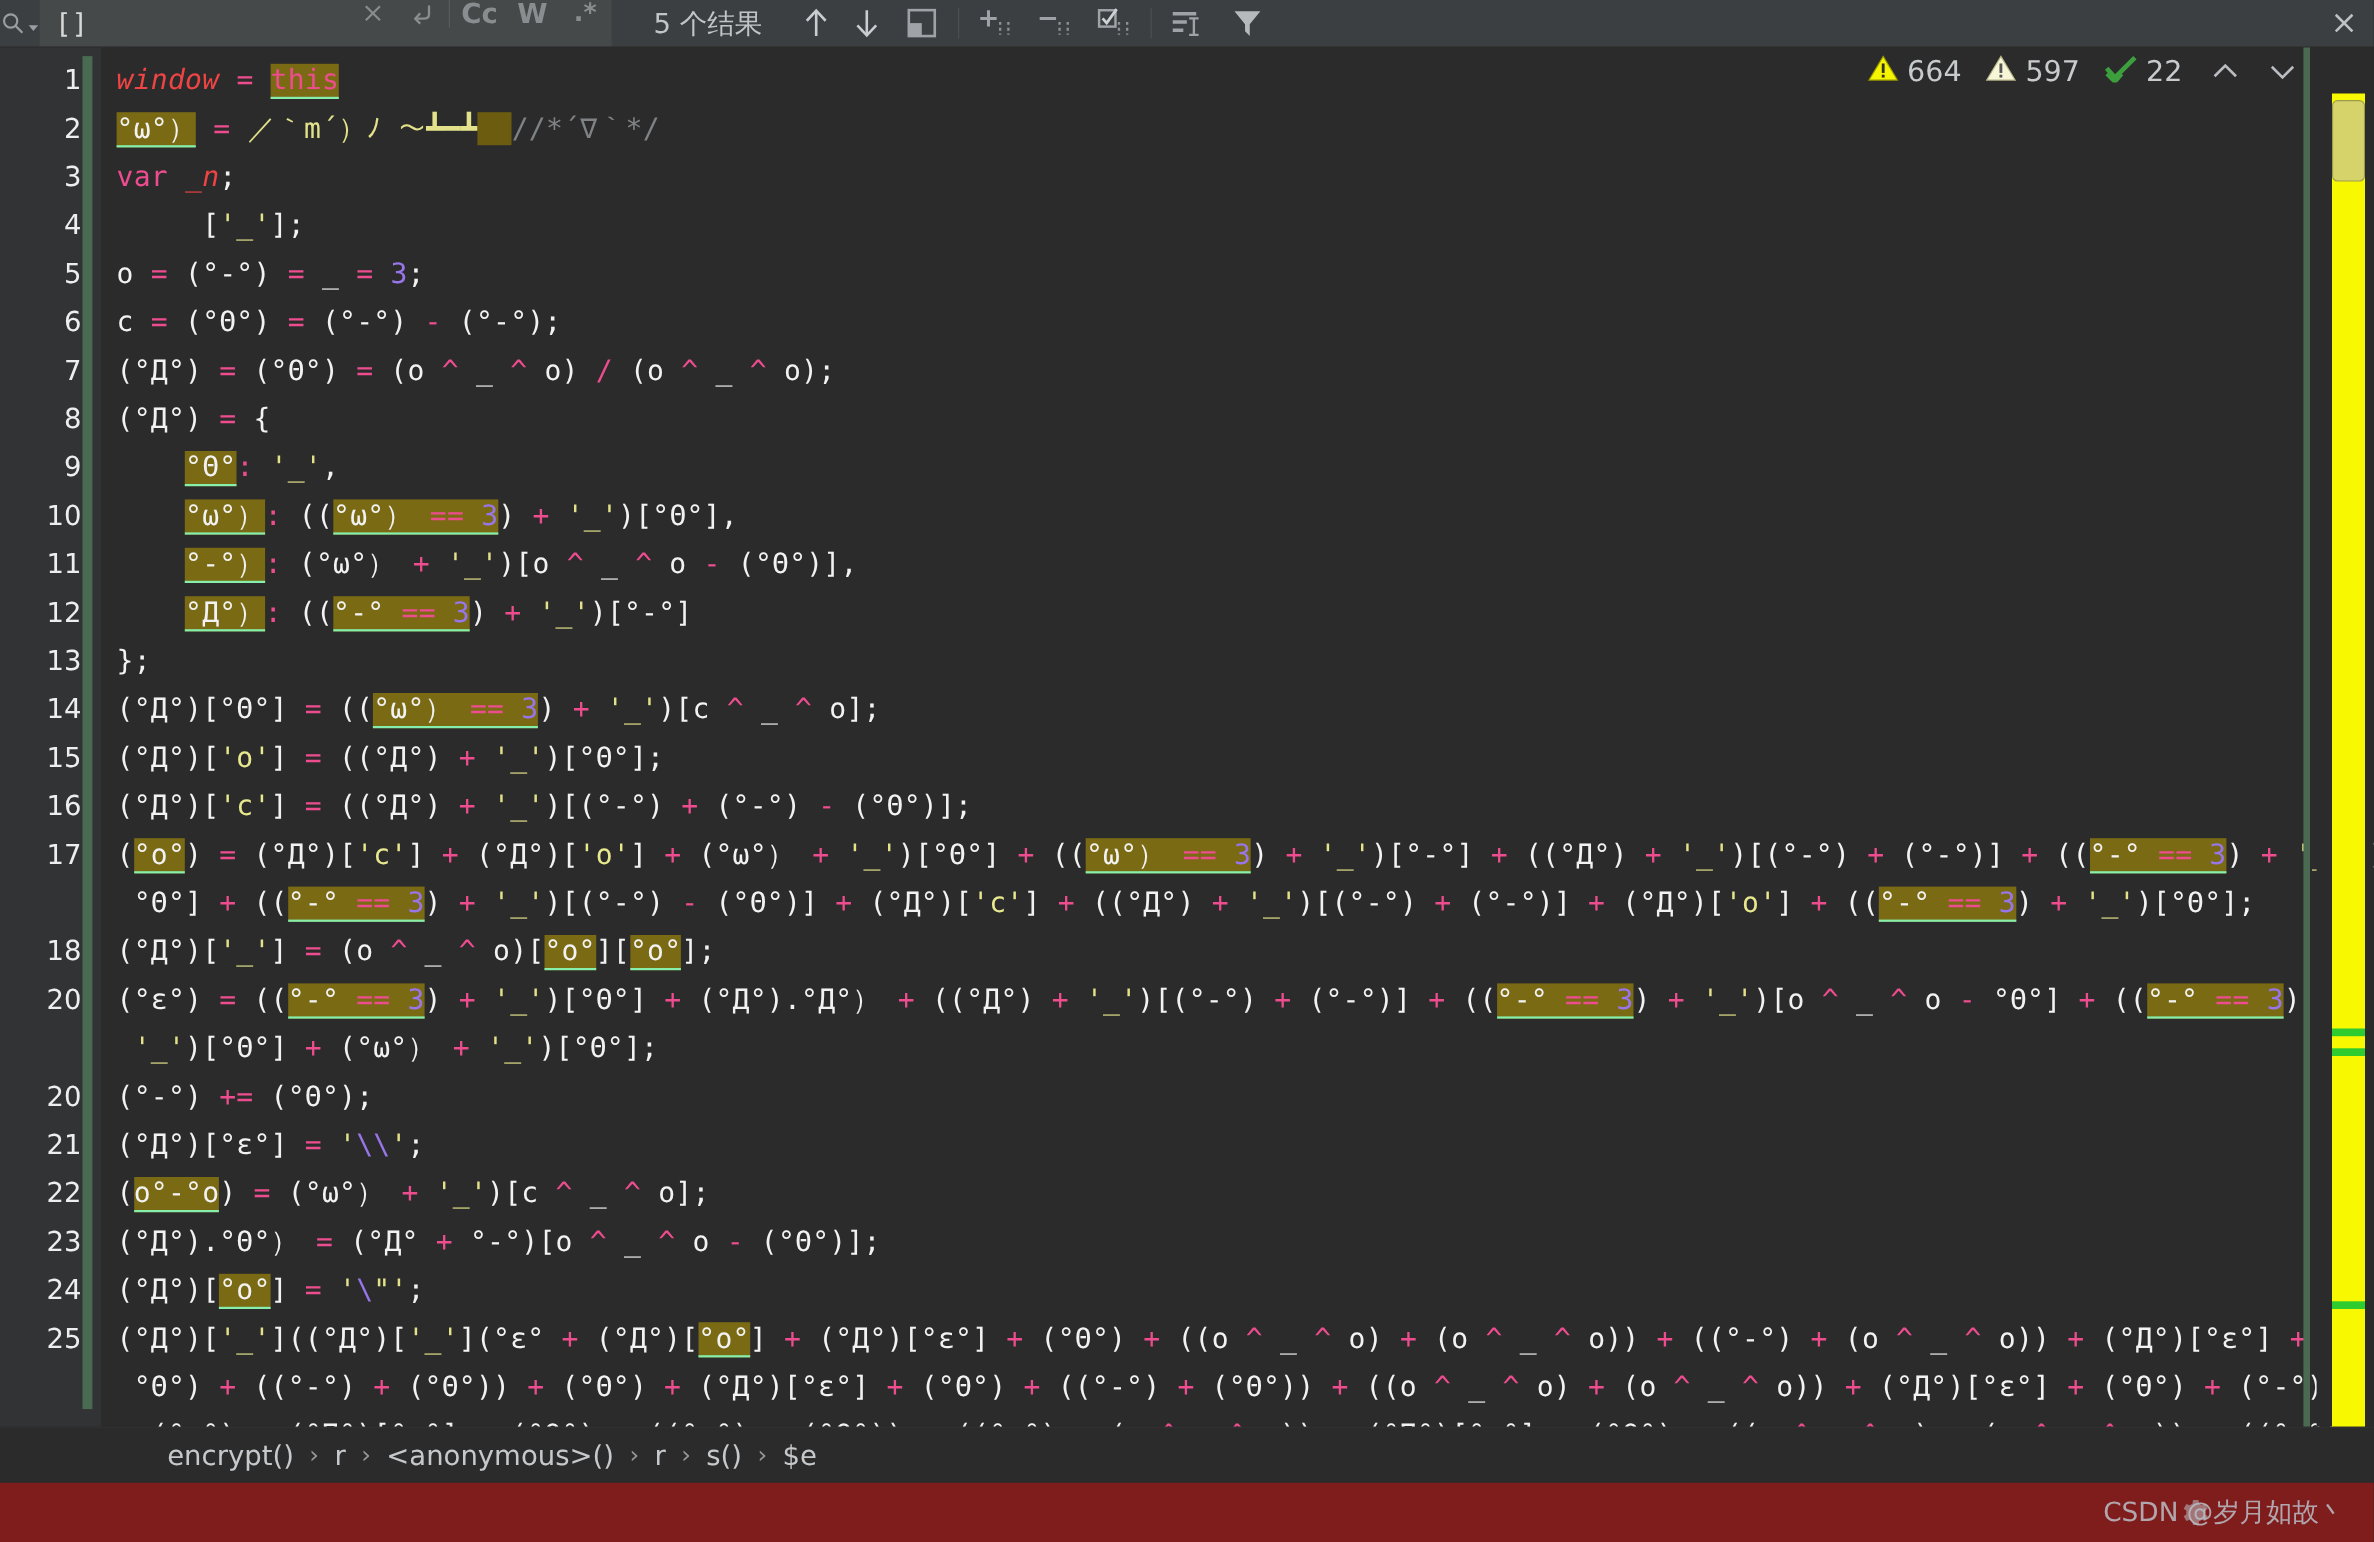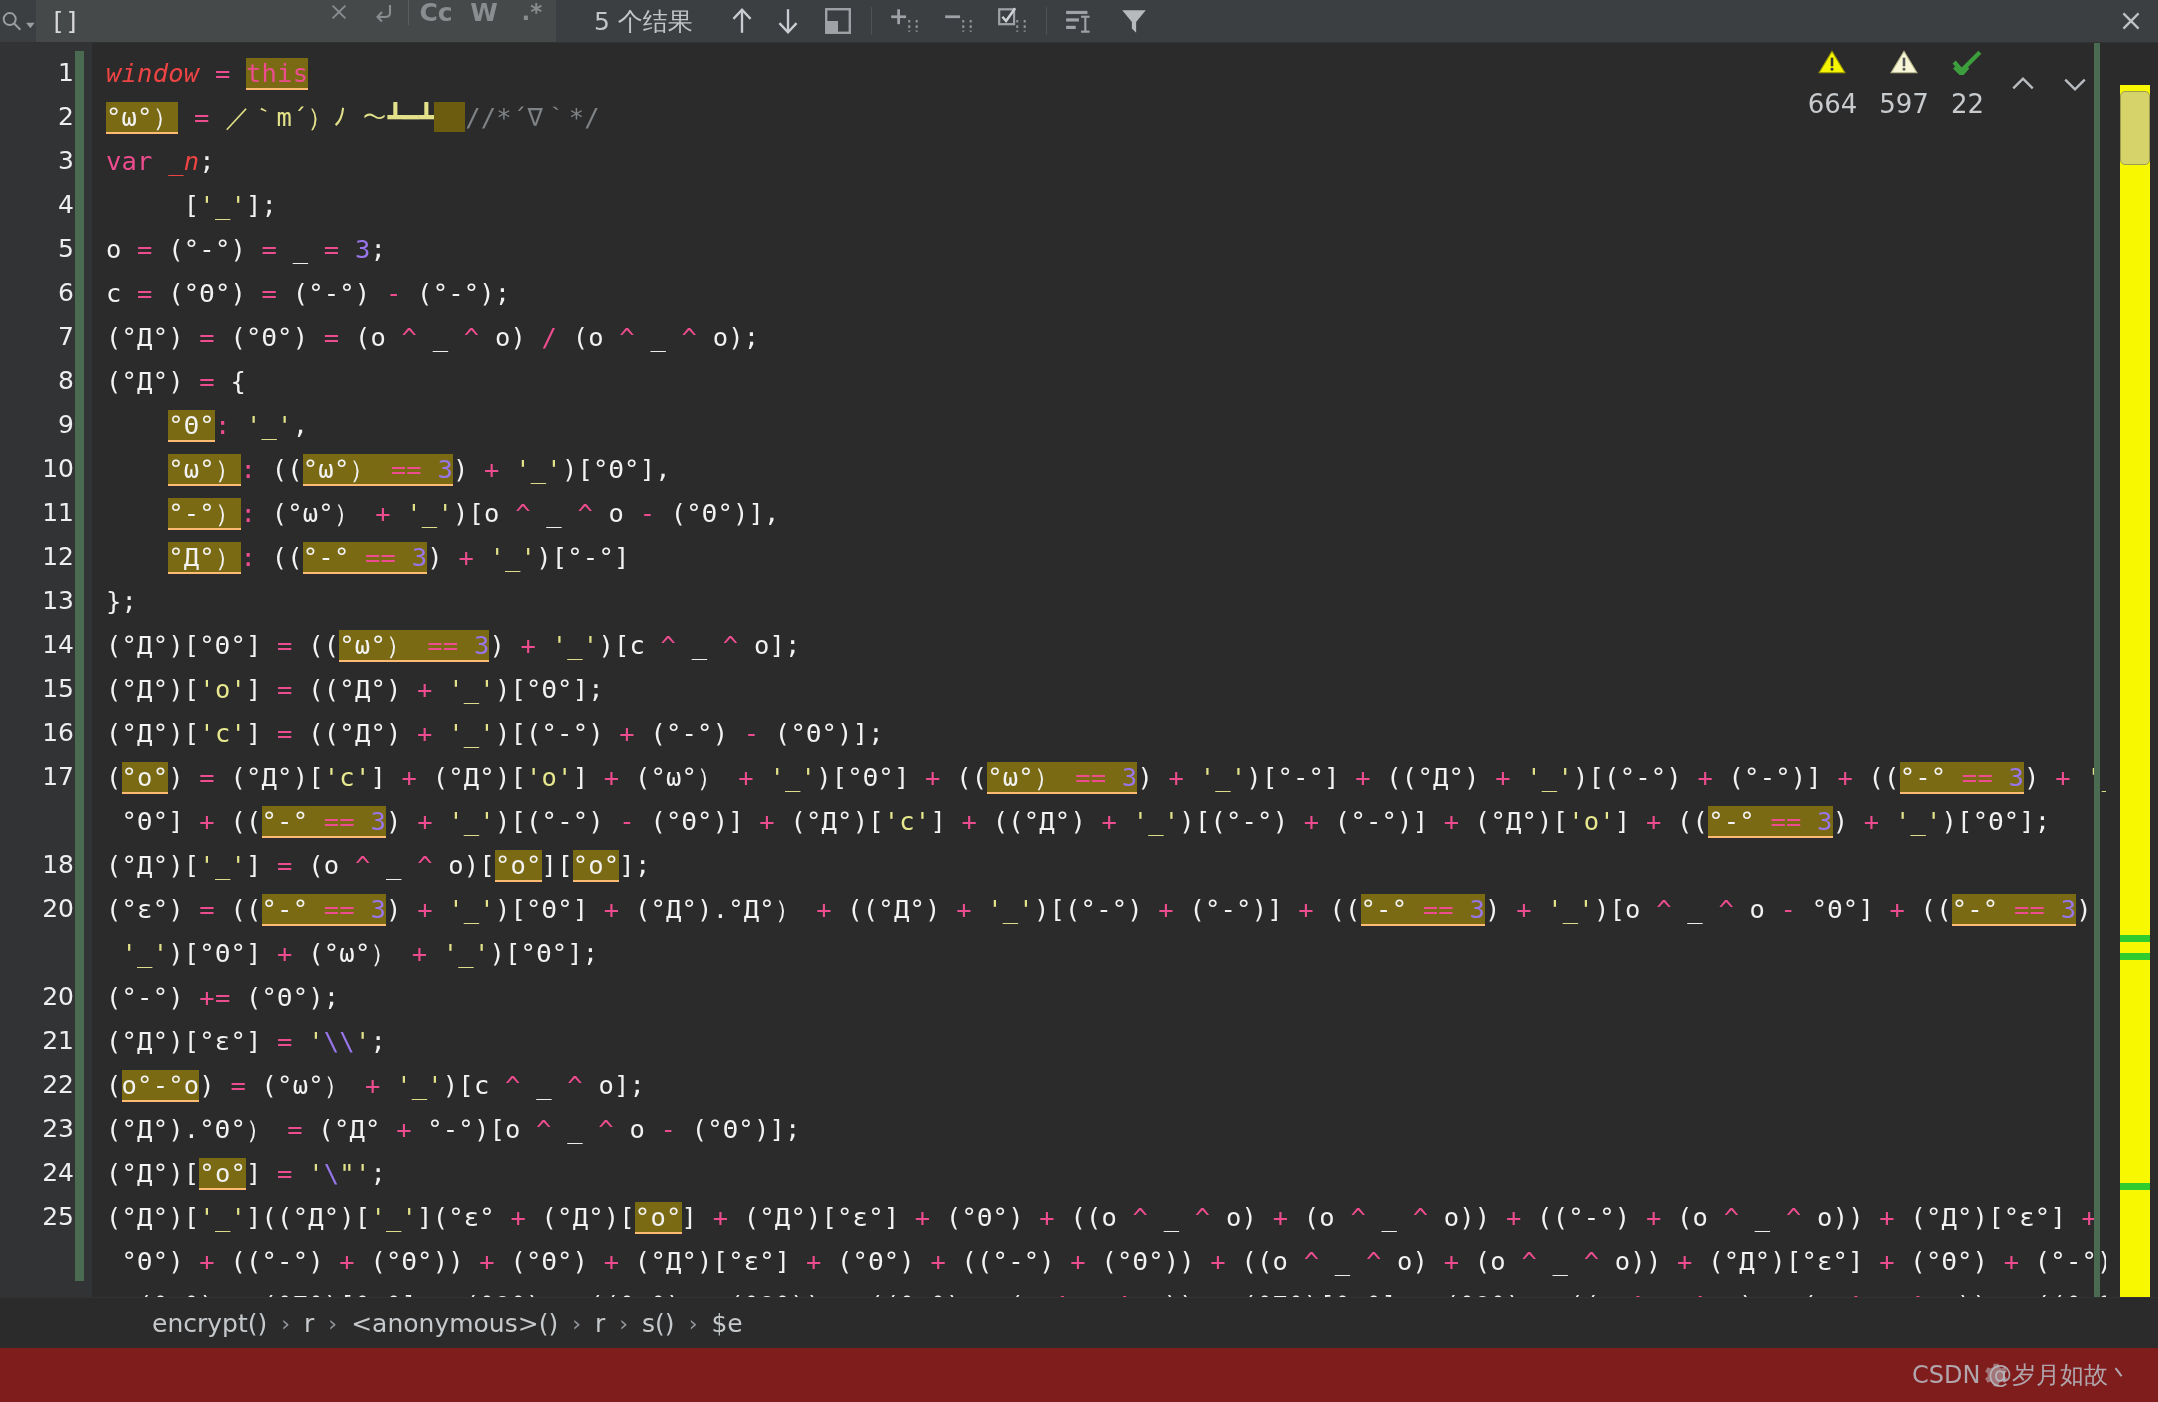--- a/index.html
+++ b/index.html
@@ -139,21 +139,21 @@
 
   
   .kw    { color: #ed4d8f; font-style: normal; }
   .ital  { font-style: italic; color: #ef4444; }
   .num   { color: #9876ea; }
   .str   { color: #e3e28b; }
   .op    { color: #ed4d8f; }
   .cmt   { color: #7f8386; }
   .prop  { color: #e8e88f; }
   .hl    { background: #6b5c10; box-shadow: 0 0 0 0 transparent; }
-  .hlsel { background: #7a6a14; border-bottom: 2px solid #fdba74; }
+  .hlsel { background: #7a6a14; border-bottom: 2px solid #86efac; }
 
   
   .stripe {
     position: absolute; top: 0; right: 58px; width: 6px; height: 100%;
     background: #4a6b51;
   }
   .rgutter {
     position: absolute; top: 0; right: 0; width: 52px; height: 100%;
     background: #2b2b2b;
   }
@@ -173,21 +173,21 @@
   
   .inspect {
     position: absolute; top: 6px; right: 70px;
     display: flex; align-items: center; gap: 0px;
     z-index: 6;
   }
   .insp-item {
     display: flex; align-items: center; gap: 8px;
     margin-left: 22px;
     font-family: "DejaVu Sans", sans-serif;
-    font-size: 26px; color: #c8cbce; flex-direction: column;
+    font-size: 26px; color: #c8cbce;
   }
   .chev {
     color: #b9bcc0; font-size: 26px; margin-left: 26px;
     font-family: "DejaVu Sans", sans-serif;
   }
 
   
   .breadcrumb {
     height: 50px; min-height: 50px;
     background: #2b2b2b;

